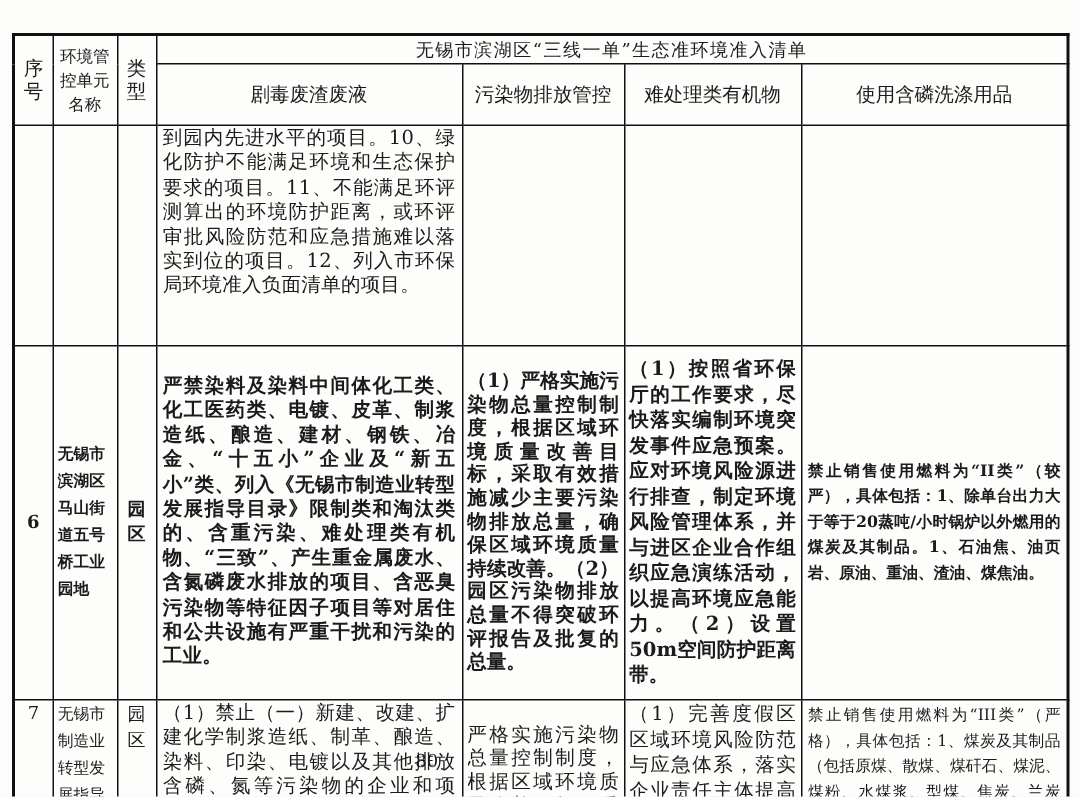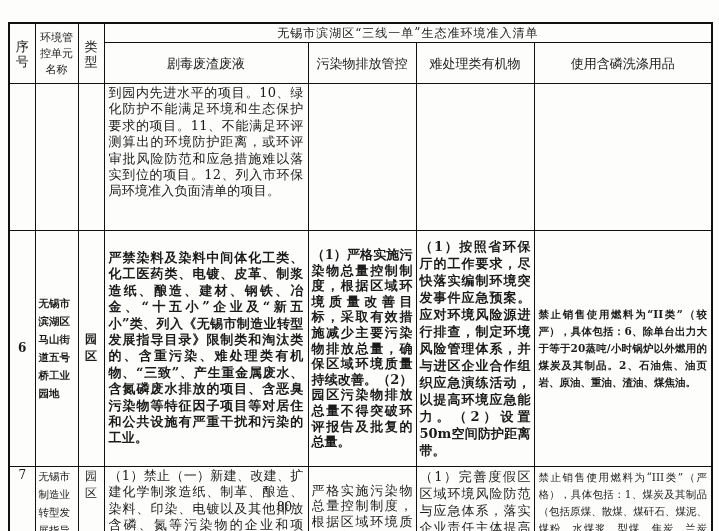--- a/index.html
+++ b/index.html
@@ -102,21 +102,21 @@
         <td class="c-risk"></td>
         <td class="c-resource"></td>
       </tr>
       <tr class="row-6">
         <td class="c-serial">6</td>
         <td class="c-name">无锡市滨湖区马山街道五号桥工业园地</td>
         <td class="c-type">园区</td>
         <td class="c-spatial">严禁染料及染料中间体化工类、化工医药类、电镀、皮革、制浆造纸、酿造、建材、钢铁、冶金、“十五小”企业及“新五小”类、列入《无锡市制造业转型发展指导目录》限制类和淘汰类的、含重污染、难处理类有机物、“三致”、产生重金属废水、含氮磷废水排放的项目、含恶臭污染物等特征因子项目等对居住和公共设施有严重干扰和污染的工业。</td>
         <td class="c-pollutant">（1）严格实施污染物总量控制制度，根据区域环境质量改善目标，采取有效措施减少主要污染物排放总量，确保区域环境质量持续改善。（2）园区污染物排放总量不得突破环评报告及批复的总量。</td>
         <td class="c-risk">（1）按照省环保厅的工作要求，尽快落实编制环境突发事件应急预案。应对环境风险源进行排查，制定环境风险管理体系，并与进区企业合作组织应急演练活动，以提高环境应急能力。（2）设置50m空间防护距离带。</td>
-        <td class="c-resource">禁止销售使用燃料为“II类”（较严），具体包括：6、除单台出力大于等于20蒸吨/小时锅炉以外燃用的煤炭及其制品。2、石油焦、油页岩、原油、重油、渣油、煤焦油。</td>
+        <td class="c-resource">禁止销售使用燃料为“II类”（较严），具体包括：1、除单台出力大于等于20蒸吨/小时锅炉以外燃用的煤炭及其制品。1、石油焦、油页岩、原油、重油、渣油、煤焦油。</td>
       </tr>
       <tr class="row-7">
         <td class="c-serial">7</td>
         <td class="c-name">无锡市制造业转型发展指导目录</td>
         <td class="c-type">园区</td>
         <td class="c-spatial">
             <div class="clip">（1）禁止（一）新建、改建、扩建化学制浆造纸、制革、酿造、染料、印染、电镀以及其他排放含磷、氮等污染物的企业和项目；（二）销售、使用含磷洗涤用品；（三）向水体排放或者倾倒油类、酸液、碱液、剧毒废渣废液、含放</div>
           </td>
         <td class="c-pollutant">
             <div class="clip">严格实施污染物总量控制制度，根据区域环境质量改善目标，采取有效措施减少主要污染物排放总量，确保区域环境质量</div>

